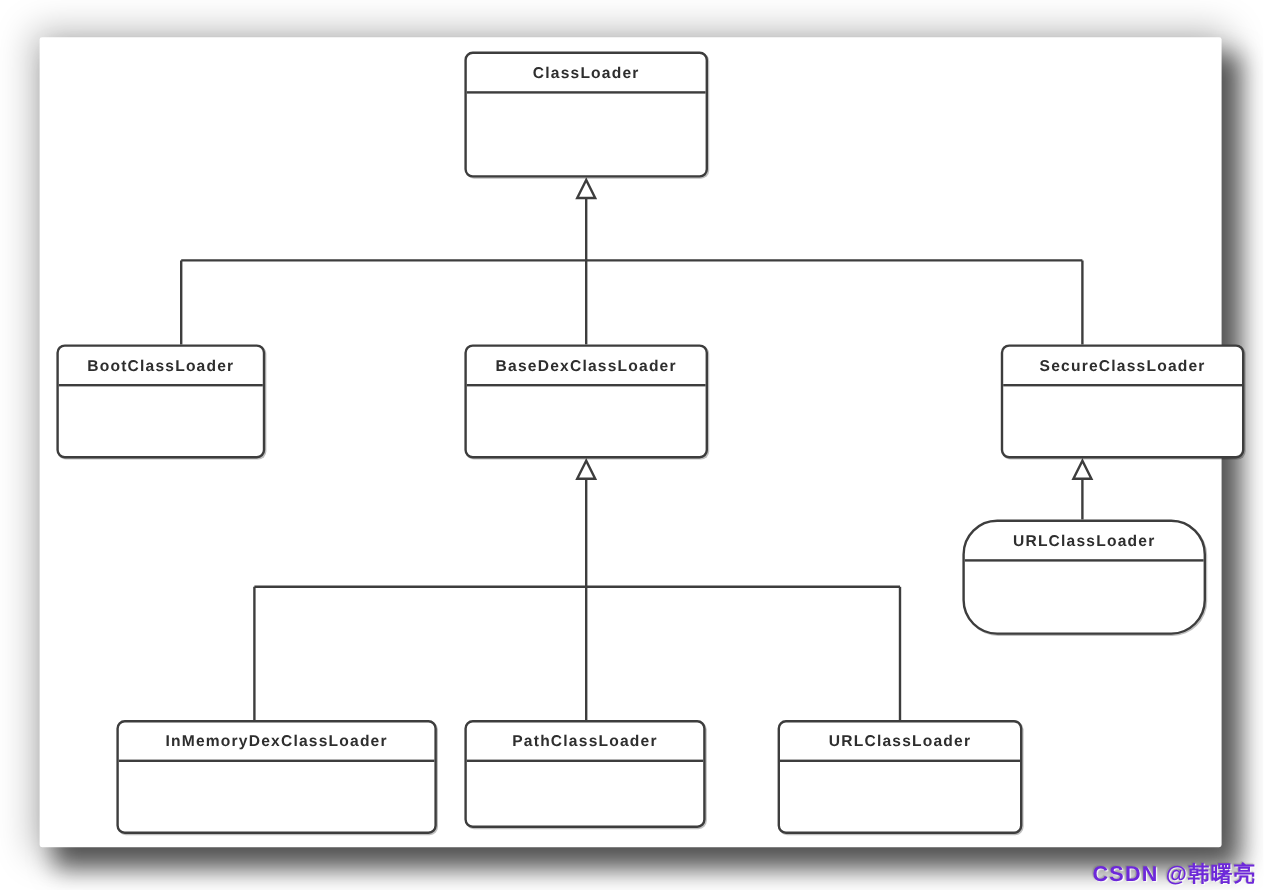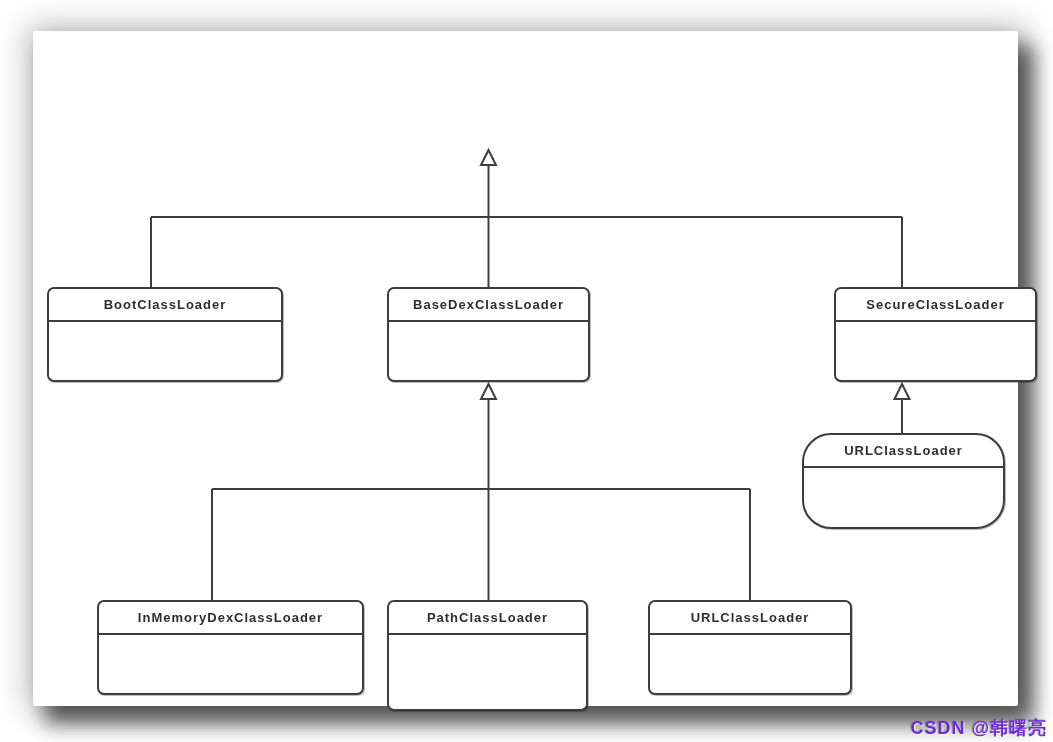--- a/index.html
+++ b/index.html
@@ -52,26 +52,26 @@
     color: #2e2e2e;
     border-bottom: 2px solid #3d3d3d;
     white-space: nowrap;
     overflow: hidden;
   }
   .uml-body {
     width: 100%;
   }
   
   .b-classloader        { left: 354px; top: 12px;  width: 203px; height: 105px; }
-  .b-bootclassloader    { left: 14px;  top: 256px; width: 236px; height: 95px; }
+  .b-bootclassloader    { left: 14px;  top: 256px; width: 174px; height: 95px; }
   .b-basedexclassloader { left: 354px; top: 256px; width: 203px; height: 95px; }
   .b-secureclassloader  { left: 801px; top: 256px; width: 203px; height: 95px; }
   .b-urlclassloader     { left: 769px; top: 402px; width: 203px; height: 96px; border-radius: 29px; }
   .b-inmemorydex        { left: 64px;  top: 569px; width: 267px; height: 95px; }
-  .b-pathclassloader    { left: 354px; top: 569px; width: 201px; height: 111px; }
+  .b-pathclassloader    { left: 354px; top: 569px; width: 201px; height: 90px; }
   .b-dexclassloader     { left: 615px; top: 569px; width: 204px; height: 95px; }
 
   .watermark {
     position: absolute;
     right: 6px;
     bottom: 2px;
     font-size: 18px;
     font-weight: bold;
     letter-spacing: 1px;
     color: #6d28d9;
@@ -102,20 +102,24 @@
         <line x1="179" y1="458" x2="179" y2="569"></line>
         <line x1="717" y1="458" x2="717" y2="569"></line>
       </g>
       <g stroke="#3d3d3d" stroke-width="2" fill="#ffffff">
         <polygon points="455.5,119 448,134 463,134"></polygon>
         <polygon points="869,353 861.5,368 876.5,368"></polygon>
         <polygon points="455.5,353 448,368 463,368"></polygon>
       </g>
     </svg>
 
+    <div class="uml-box b-classloader">
+      <div class="uml-title">ClassLoader</div>
+      <div class="uml-body"></div>
+    </div>
 
     <div class="uml-box b-bootclassloader">
       <div class="uml-title">BootClassLoader</div>
       <div class="uml-body"></div>
     </div>
 
     <div class="uml-box b-basedexclassloader">
       <div class="uml-title">BaseDexClassLoader</div>
       <div class="uml-body"></div>
     </div>

